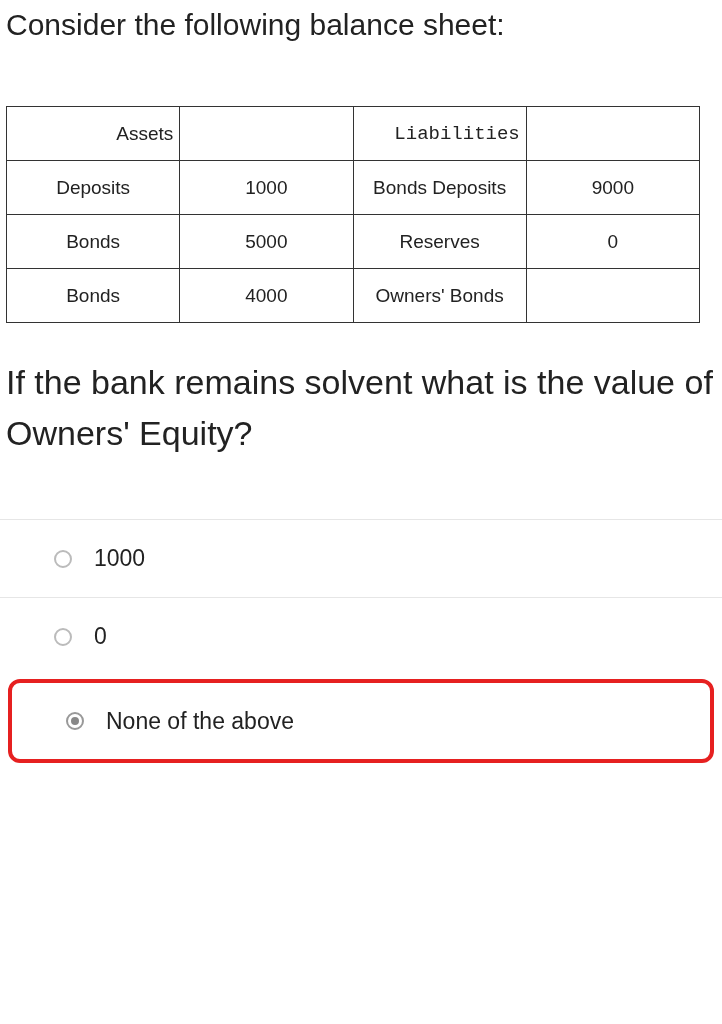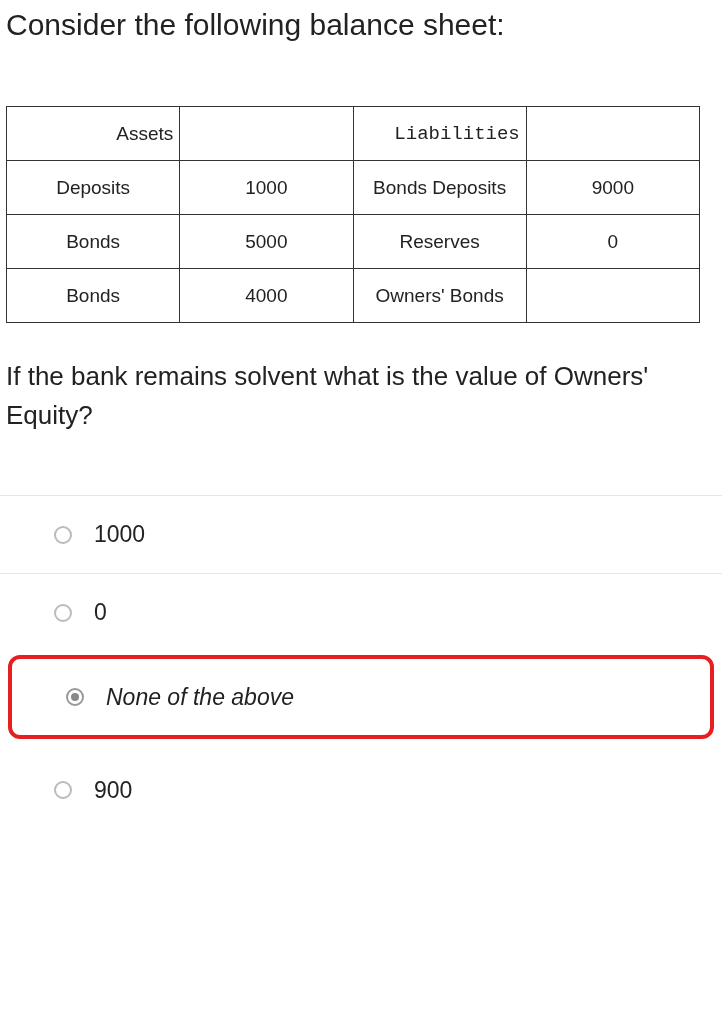--- a/index.html
+++ b/index.html
@@ -35,21 +35,21 @@
     text-align: right;
     padding-right: 6px;
   }
   .balance-table tr:first-child td:nth-child(3) {
     text-align: right;
     padding-right: 6px;
     font-family: Liberation Mono, monospace;
   }
   .question-follow {
     padding: 14px 6px 0 6px;
-    font-size: 26px;
+    font-size: 34px;
     line-height: 1.5;
   }
   .options {
     margin-top: 60px;
     width: 100%;
   }
   .option-row {
     display: flex;
     align-items: center;
     min-height: 78px;
@@ -82,21 +82,20 @@
     border-radius: 50%;
   }
   .highlighted-wrapper {
     border: 4px solid #e62020;
     border-radius: 12px;
     margin: 4px 8px;
   }
   .highlighted-wrapper .option-row {
     border-top: none;
     min-height: 76px;
-    font-style: italic;
   }
   .after-highlight {
     border-top: none;
     margin-top: 12px;
   }
 </style>
 </head>
 <body>
 
 <div class="question-intro">Consider the following balance sheet:</div>
@@ -144,18 +143,14 @@
     <span>0</span>
   </div>
 
   <div class="highlighted-wrapper">
     <div class="option-row">
       <span class="radio checked"></span>
       <span>None of the above</span>
     </div>
   </div>
 
-  <div class="option-row after-highlight">
-    <span class="radio"></span>
-    <span>900</span>
-  </div>
 
 </div>
 
 </body></html>

